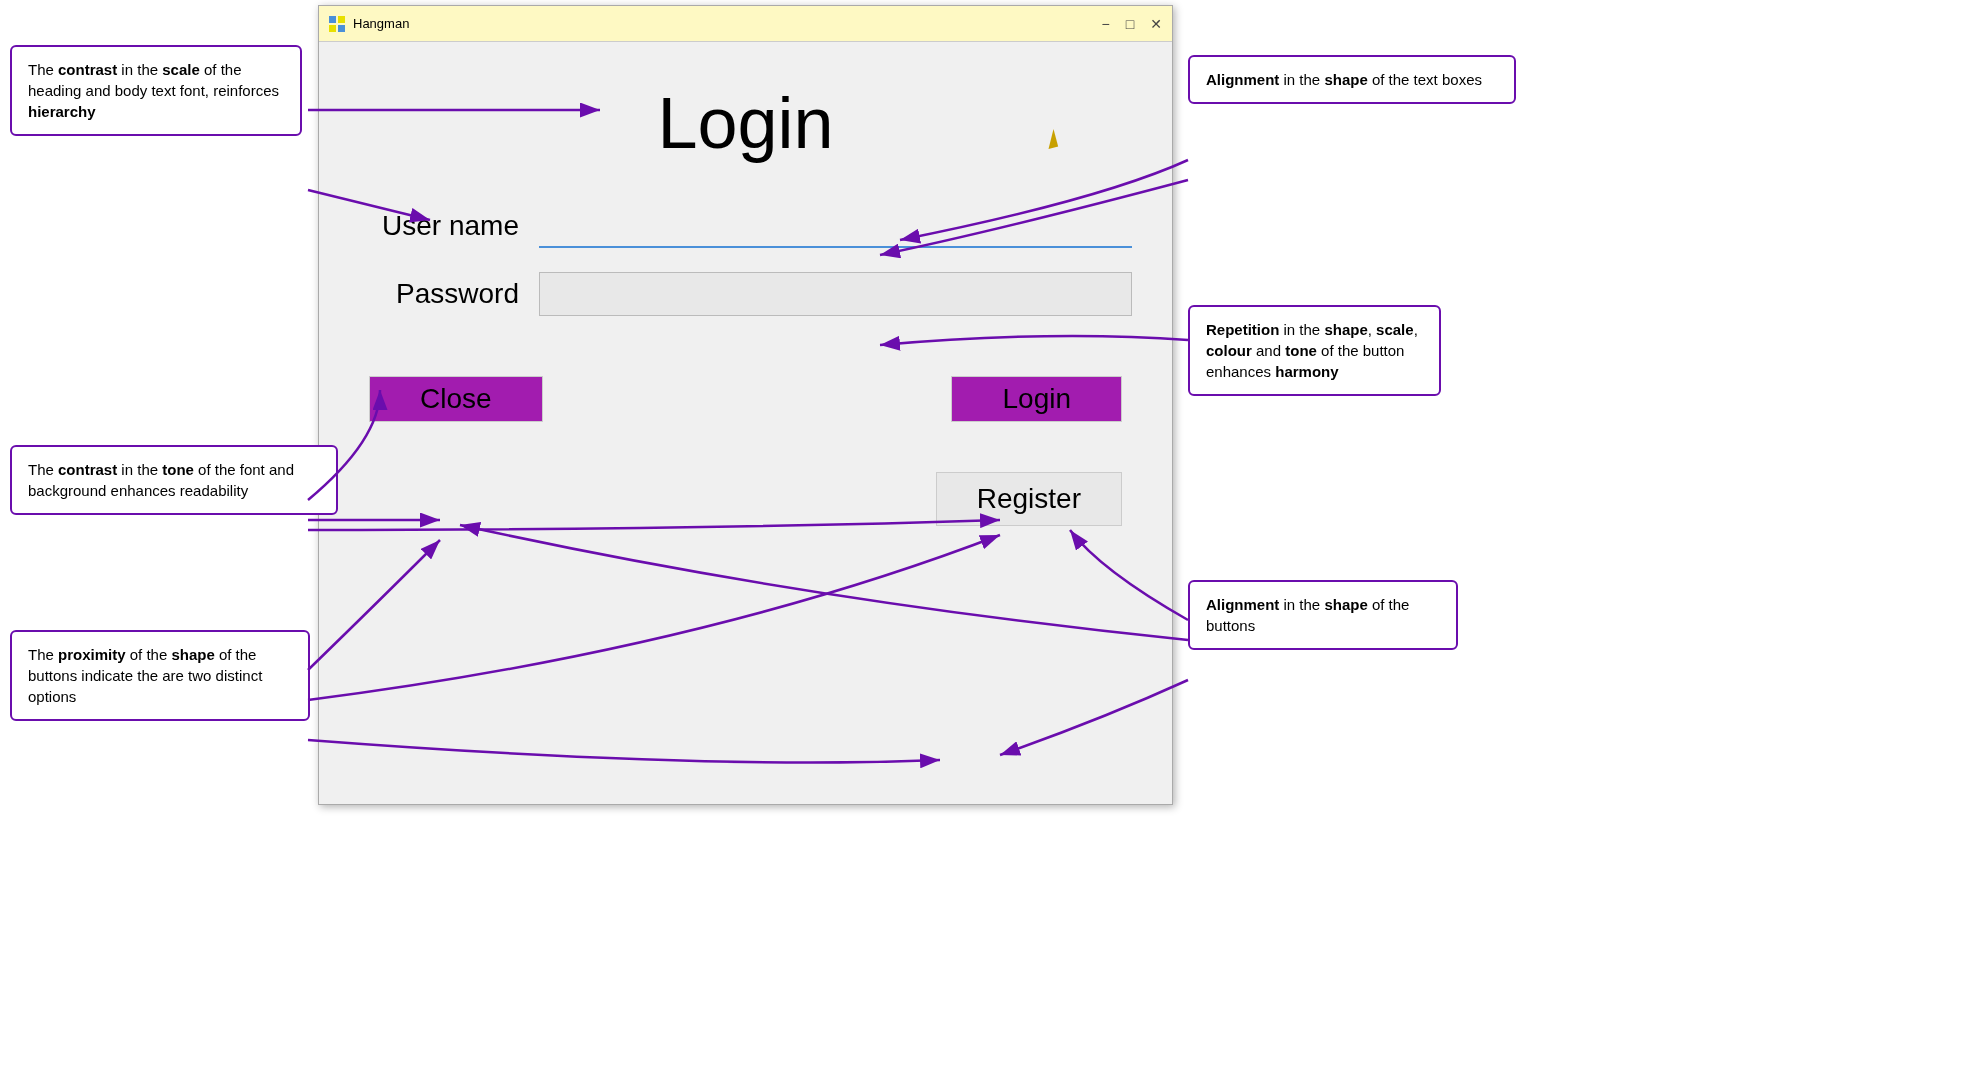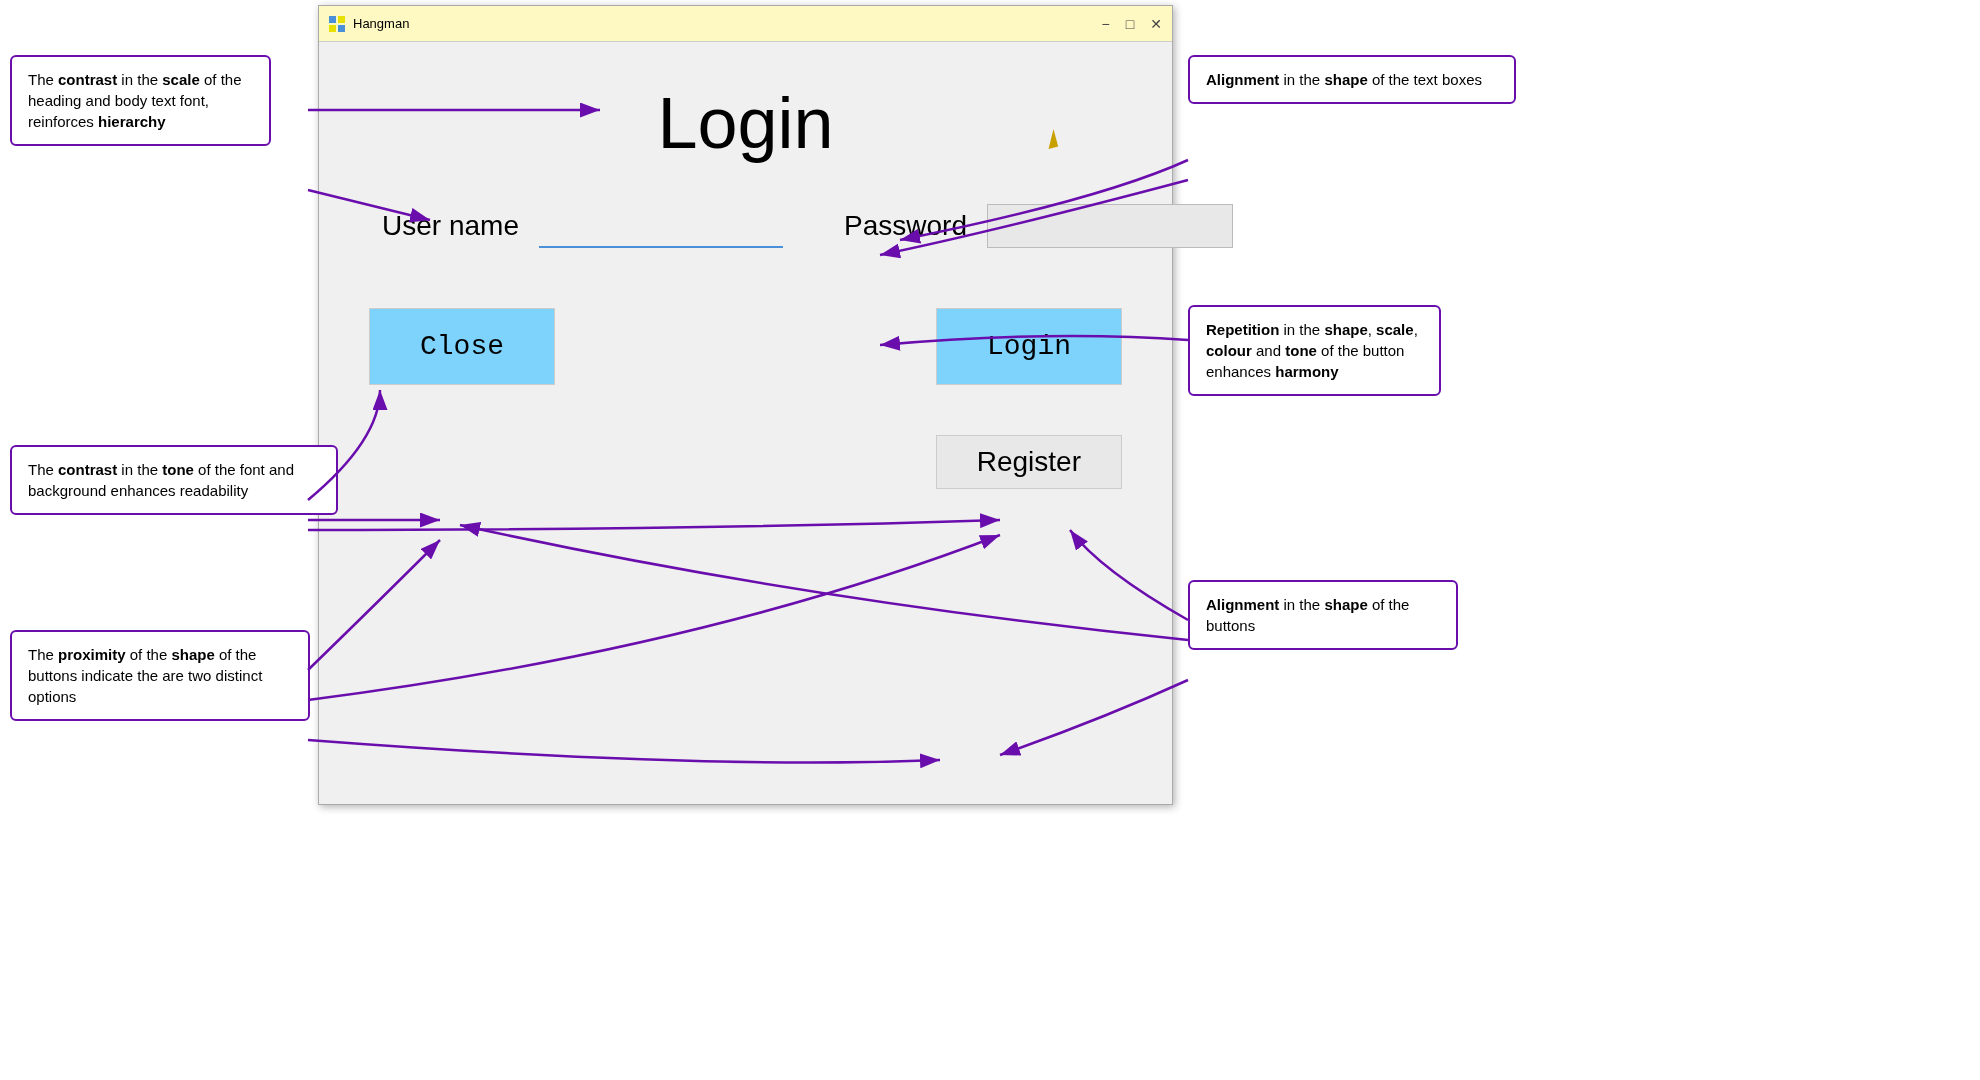--- a/index.html
+++ b/index.html
@@ -75,21 +75,21 @@
       font-size: 72px;
       font-weight: 300;
       margin-bottom: 40px;
       margin-top: 20px;
       color: #000;
     }
 
     .form-section {
       width: 100%;
       display: flex;
-      flex-direction: row;
+      flex-direction: column;
       gap: 24px;
       margin-bottom: 60px;
     }
 
     .form-row {
       display: flex;
       align-items: center;
       gap: 20px;
     }
 
@@ -121,25 +121,25 @@
       display: flex;
       gap: 40px;
       width: 100%;
       justify-content: space-between;
       padding: 0 10px;
       margin-bottom: 50px;
     }
 
     .btn {
       font-size: 28px;
-      background: #7dd3fc;
+      background: #a21caf;
       border: 1px solid #ccc;
-      padding: 22px 50px;
+      padding: 6px 50px;
       cursor: pointer;
-      font-family: Liberation Mono, monospace;
+      font-family: Liberation Sans, sans-serif;
       color: #000;
     }
 
     .register-row {
       display: flex;
       width: 100%;
       justify-content: flex-end;
       padding-right: 10px;
     }
 
@@ -234,21 +234,21 @@
     </div>
 
     <div class="register-row">
       <button class="btn-register">Register</button>
     </div>
   </div>
 </div>
 
 <div class="cursor"></div>
 
-<div class="annotation" style="left:10px; top:55px; width:261px;">
+<div class="annotation" style="left:10px; top:45px; width:292px;">
   The <b>contrast</b> in the <b>scale</b> of the heading and body text font, reinforces <b>hierarchy</b>
 </div>
 
 <div class="annotation" style="left:1188px; top:55px; width:328px;">
   <b>Alignment</b> in the <b>shape</b> of the text boxes
 </div>
 
 <div class="annotation" style="left:1188px; top:305px; width:253px;">
   <b>Repetition</b> in the <b>shape</b>, <b>scale</b>, <b>colour</b> and <b>tone</b> of the button enhances <b>harmony</b>
 </div>

